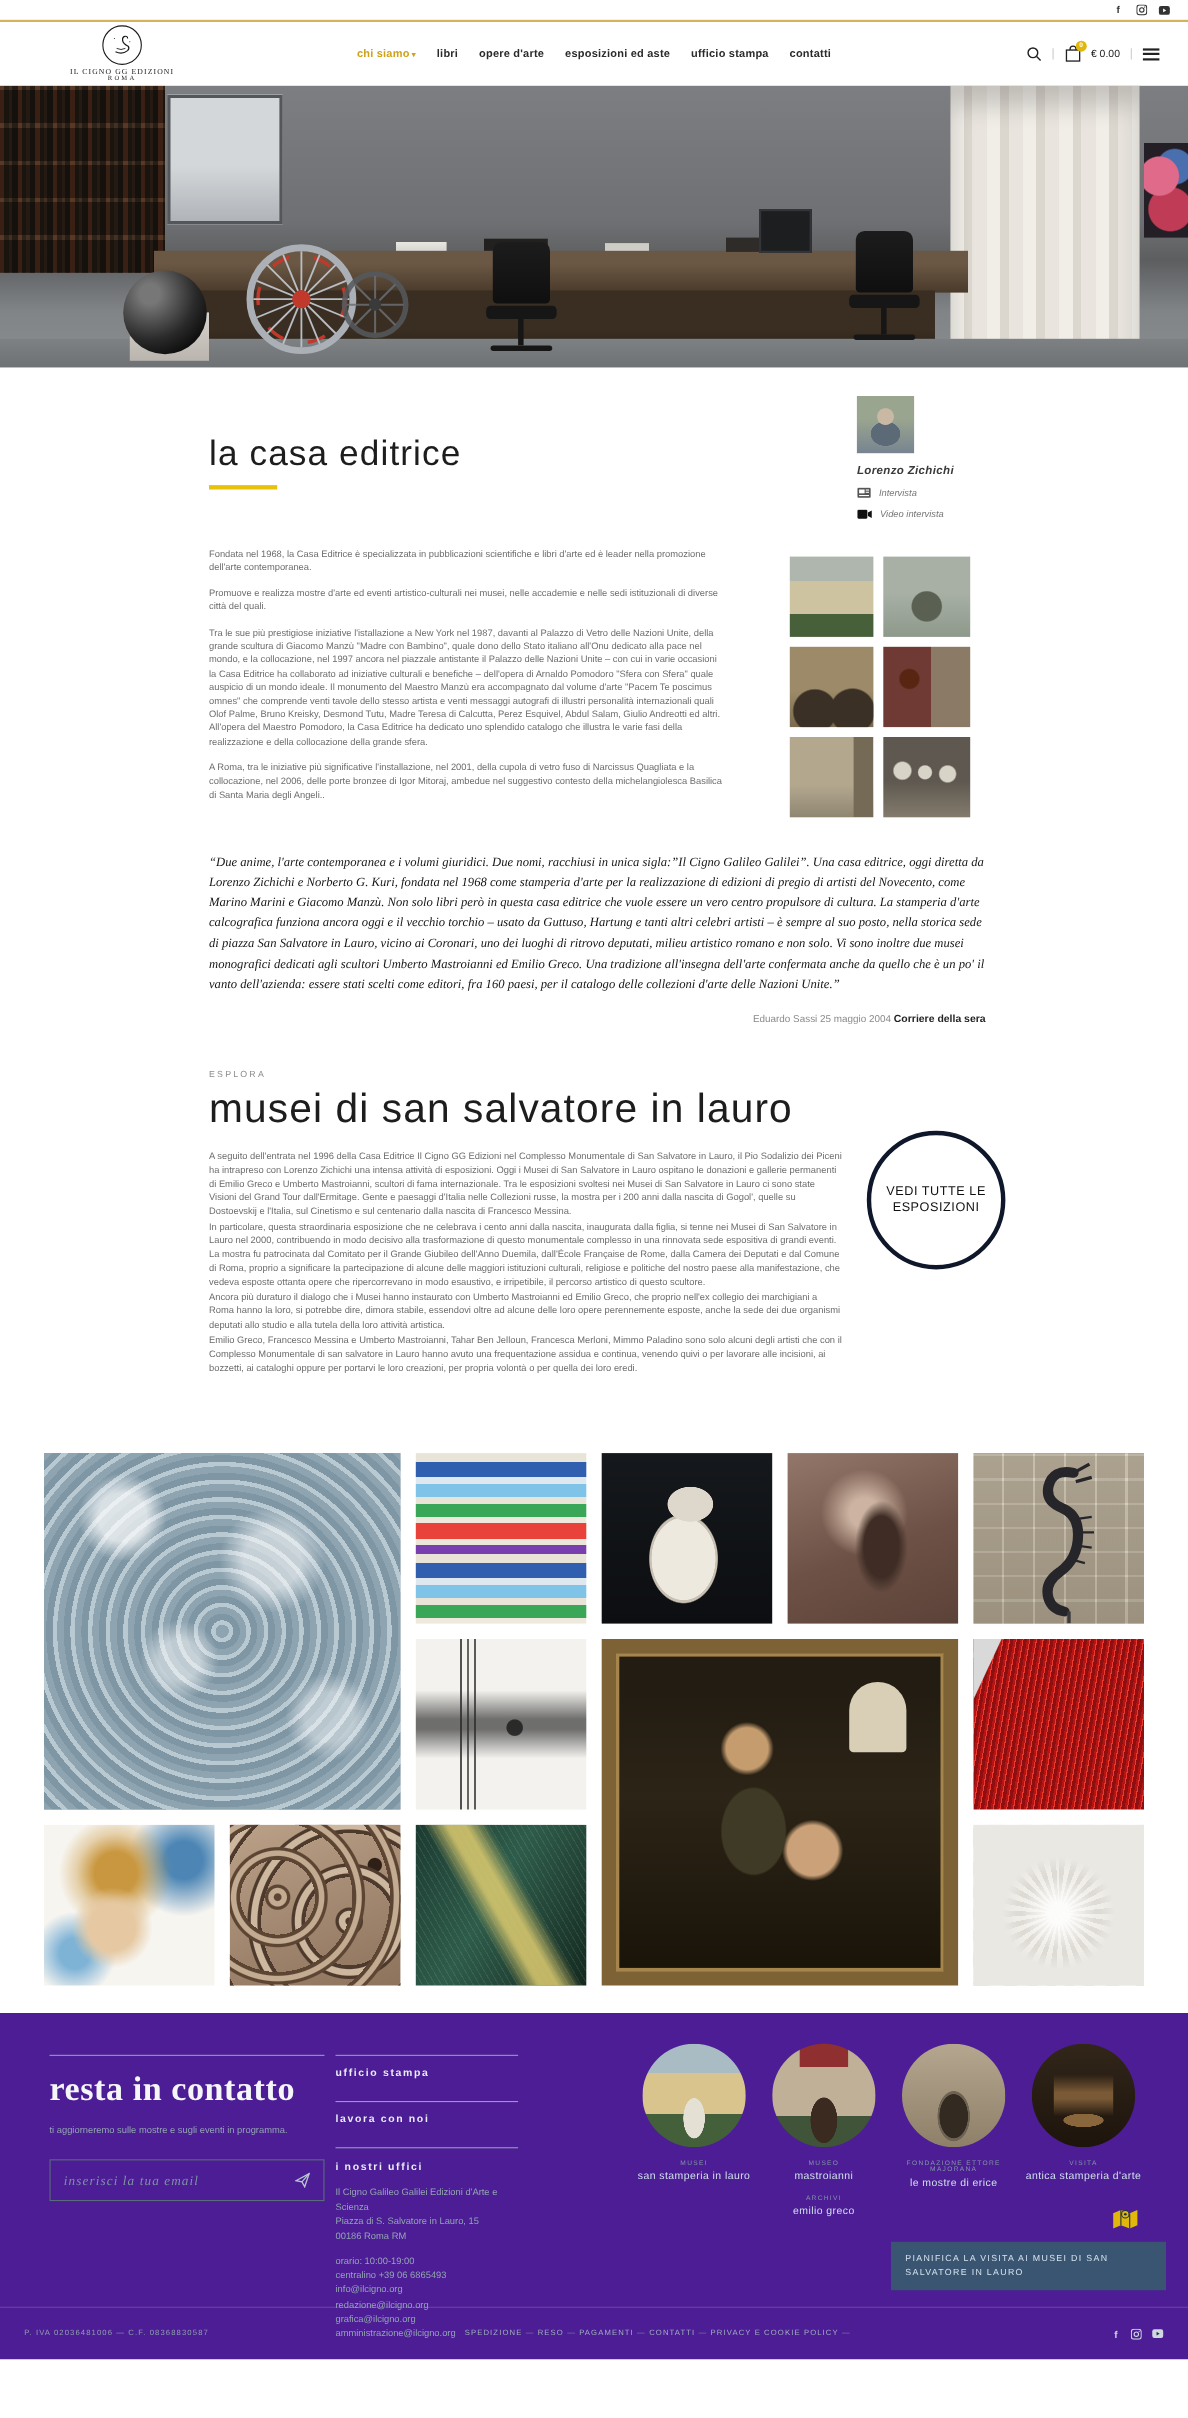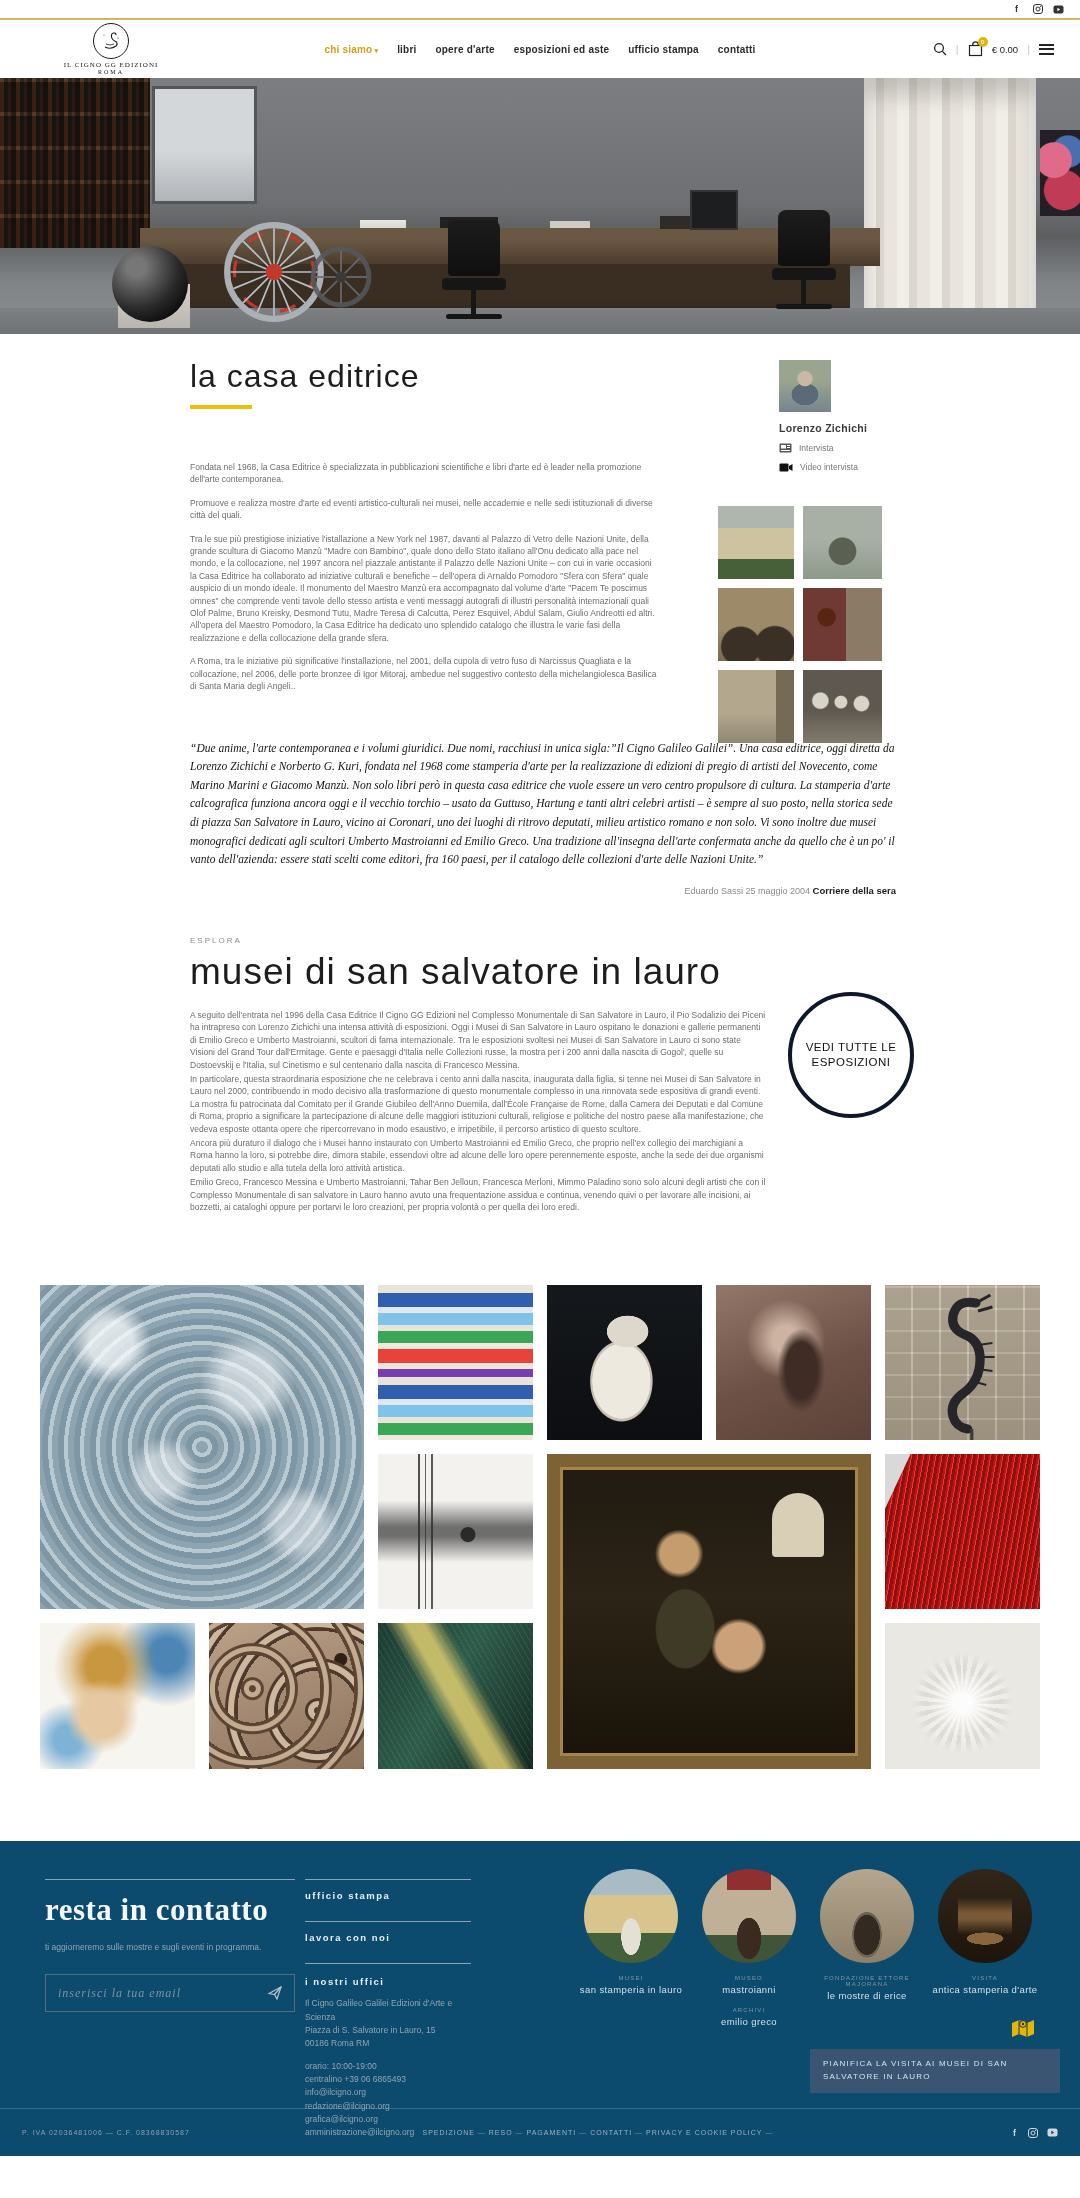--- a/index.html
+++ b/index.html
@@ -62,26 +62,26 @@
   .hero .chair { position:absolute; width:90px; height:110px; }
   .hero .chair.c1 { left:430px; top:142px; }
   .hero .chair.c2 { left:760px; top:132px; }
   .hero .chair i { position:absolute; display:block; background:#161616; }
   .hero .chair .back { left:18px; top:0; width:52px; height:56px; border-radius:8px 8px 4px 4px; background:linear-gradient(180deg,#1c1c1c,#0f0f0f); }
   .hero .chair .seat { left:12px; top:58px; width:64px; height:12px; border-radius:4px; }
   .hero .chair .post { left:41px; top:70px; width:5px; height:24px; }
   .hero .chair .base { left:16px; top:94px; width:56px; height:5px; border-radius:3px; }
 
   
-  .section-casa { position:relative; padding:24px 0 0 190px; }
+  .section-casa { position:relative; padding:60px 0 0 190px; }
   .h1 { font-size:32px; letter-spacing:1px; color:#1d1d1d; font-weight:normal; }
   .h1-underline { width:62px; height:4px; background:#e8c20a; margin-top:10px; }
   .casa-cols { margin-top:52px; width:470px; }
   .body-p { font-size:8.5px; line-height:1.46; color:#6d6d6d; margin-bottom:11px; }
-  .profile { position:absolute; left:779px; top:26px; width:130px; }
+  .profile { position:absolute; left:779px; top:26px; width:130px;font-style:italic; }
   .profile-photo { width:52px; height:52px; cursor:pointer; background:
     radial-gradient(circle at 50% 36%, #c9b9a4 0 17%, transparent 19%),
     radial-gradient(ellipse 22px 18px at 50% 66%, #5c6a78 0 60%, transparent 62%),
     linear-gradient(180deg,#9aa58f 0 40%, #77848f 100%); }
   .profile-name { font-size:10.5px; font-weight:bold; color:#3a3a3a; margin-top:10px; letter-spacing:.3px; }
   .profile-link { display:flex; align-items:center; gap:7px; margin-top:9px; font-size:8.5px; color:#777; cursor:pointer; }
   .thumbs { position:absolute; left:718px; top:172px; width:163px; display:grid; grid-template-columns:76px 79px; gap:9px; }
   .thumb { height:73px; cursor:pointer; }
   .t1 { background:linear-gradient(180deg,#aeb6ae 0 30%, #cdc3a0 30% 72%, #47603a 72%); }
   .t2 { background:radial-gradient(circle at 50% 62%, #5a6153 0 22%, transparent 24%), linear-gradient(180deg,#a8b0a6 0 45%, #8d998b 100%); }
@@ -160,21 +160,21 @@
     linear-gradient(60deg, transparent 38%, rgba(222,204,112,.85) 47% 54%, transparent 63%),
     repeating-linear-gradient(60deg, rgba(255,255,255,.08) 0 1px, transparent 1px 5px),
     linear-gradient(120deg,#1c3b31,#2e5c4a 45%, #14291f); }
   .g-emboss { background:
     radial-gradient(circle at 50% 55%, rgba(255,255,255,.9) 0 8%, transparent 30%),
     repeating-conic-gradient(from 0deg at 50% 55%, #dddbd4 0 7deg, #f0eee9 7deg 14deg),
     #eceae5; }
   .g-emboss::before { content:""; position:absolute; inset:0; background:radial-gradient(circle at 50% 55%, transparent 0 34%, #eae8e3 46%); }
 
   
-  .footer { margin-top:72px; background:#0c4a6e; color:#cfe0ea; position:relative; }
+  .footer { margin-top:25px; background:#4c1d95; color:#cfe0ea; position:relative; }
   .footer-main { position:relative; padding:38px 20px 0 45px; height:258px; }
   .fline { border-top:1px solid #8fa0ae; }
   .nl { width:250px; }
   .nl-title { font-family:"Liberation Serif", serif; font-size:31px; font-weight:bold; color:#f4f6f8; padding-top:12px; letter-spacing:.5px; }
   .nl-sub { font-size:8.5px; color:#93a5b2; margin-top:14px; }
   .nl-box { margin-top:22px; height:38px; border:1px solid #5a6b7a; display:flex; align-items:center; padding:0 12px; gap:8px; }
   .nl-input { flex:1; background:transparent; border:none; outline:none; color:#c7d4de;
     font-family:"Liberation Serif", serif; font-style:italic; font-size:12px; letter-spacing:1px; }
   .nl-input::placeholder { color:#7f93a3; }
   .fmid { position:absolute; left:305px; top:38px; width:166px; }

